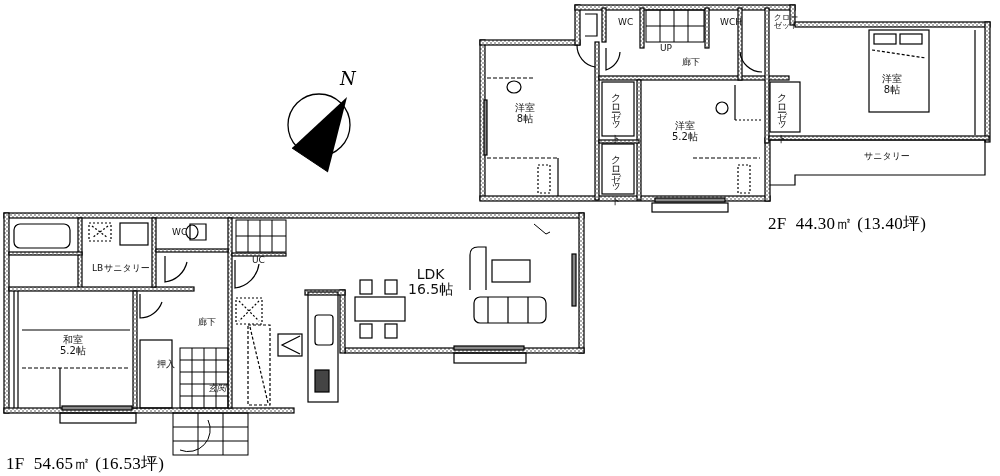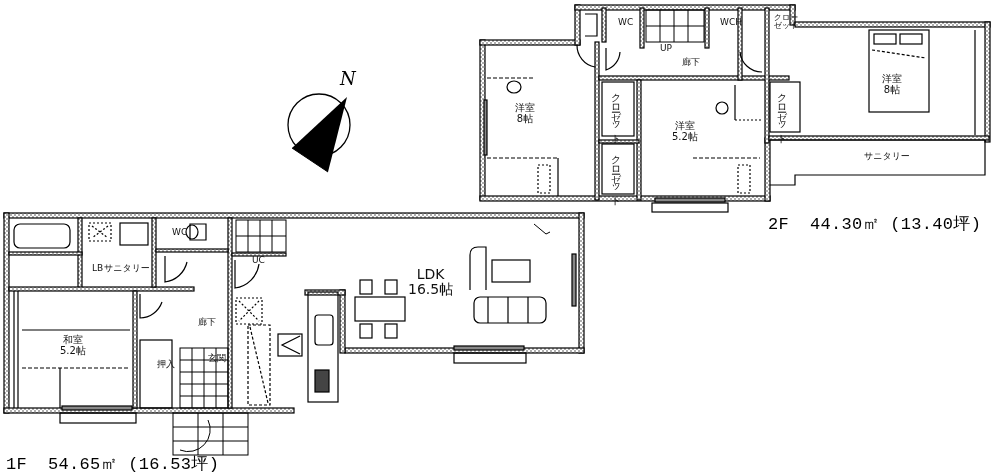--- a/index.html
+++ b/index.html
@@ -5,21 +5,21 @@
   html, body { margin:0; padding:0; background:#ffffff; }
   body { width:1000px; height:476px; position:relative; overflow:hidden;
          font-family:"DejaVu Sans", sans-serif; color:#000; }
   svg { position:absolute; left:0; top:0; }
   .lbl { position:absolute; font-family:"DejaVu Sans", sans-serif; color:#111;
          line-height:1.05; text-align:center; white-space:nowrap; }
   .room-lg { font-size:14px; }
   .room-md { font-size:10px; }
   .room-sm { font-size:9px;margin-left:12px; }
   .vert { writing-mode: vertical-rl; font-size:10px; letter-spacing:-1px; }
-  .area { position:absolute; font-size:17px; font-family:Liberation Mono, monospace;
+  .area { position:absolute; font-size:17px; font-family:Liberation Serif, serif;
           white-space:nowrap; letter-spacing:0.3px; }
   .compass-n { position:absolute; font-family:"DejaVu Serif", serif; font-style:italic;
                font-size:18px; }
 </style>
 </head>
 <body>
 
 <svg width="1000" height="476" viewBox="0 0 1000 476">
   <defs>
     <pattern id="wallfill" width="4" height="4" patternUnits="userSpaceOnUse">
@@ -207,21 +207,21 @@
 <span class="lbl room-sm" style="left:36px; top:264px;padding-left:44px;">LB</span>
 <span class="lbl room-sm" style="left:92px; top:264px;">サニタリー</span>
 <span class="lbl room-sm" style="left:160px; top:228px;">WC</span>
 <span class="lbl room-sm" style="left:186px; top:318px;">廊下</span>
 <span class="lbl room-sm" style="left:240px; top:256px;">UC</span>
 <span class="lbl room-md" style="left:60px; top:335px;">
   <span>和室</span><br>
   <span>5.2帖</span>
 </span>
 <span class="lbl room-sm" style="left:145px; top:360px;">押入</span>
-<span class="lbl room-sm" style="left:196px; top:354px;">玄関</span>
+<span class="lbl room-sm" style="left:196px; top:384px;font-style:italic;">玄関</span>
 <span class="lbl room-lg" style="left:408px; top:267px;">
   <span>LDK</span><br>
   <span>16.5帖</span>
 </span>
 <div class="area" style="left:6px; top:452px;">
   <span>1F</span>&nbsp;
   <span>54.65㎡</span>
   <span>(16.53坪)</span>
 </div>
 

